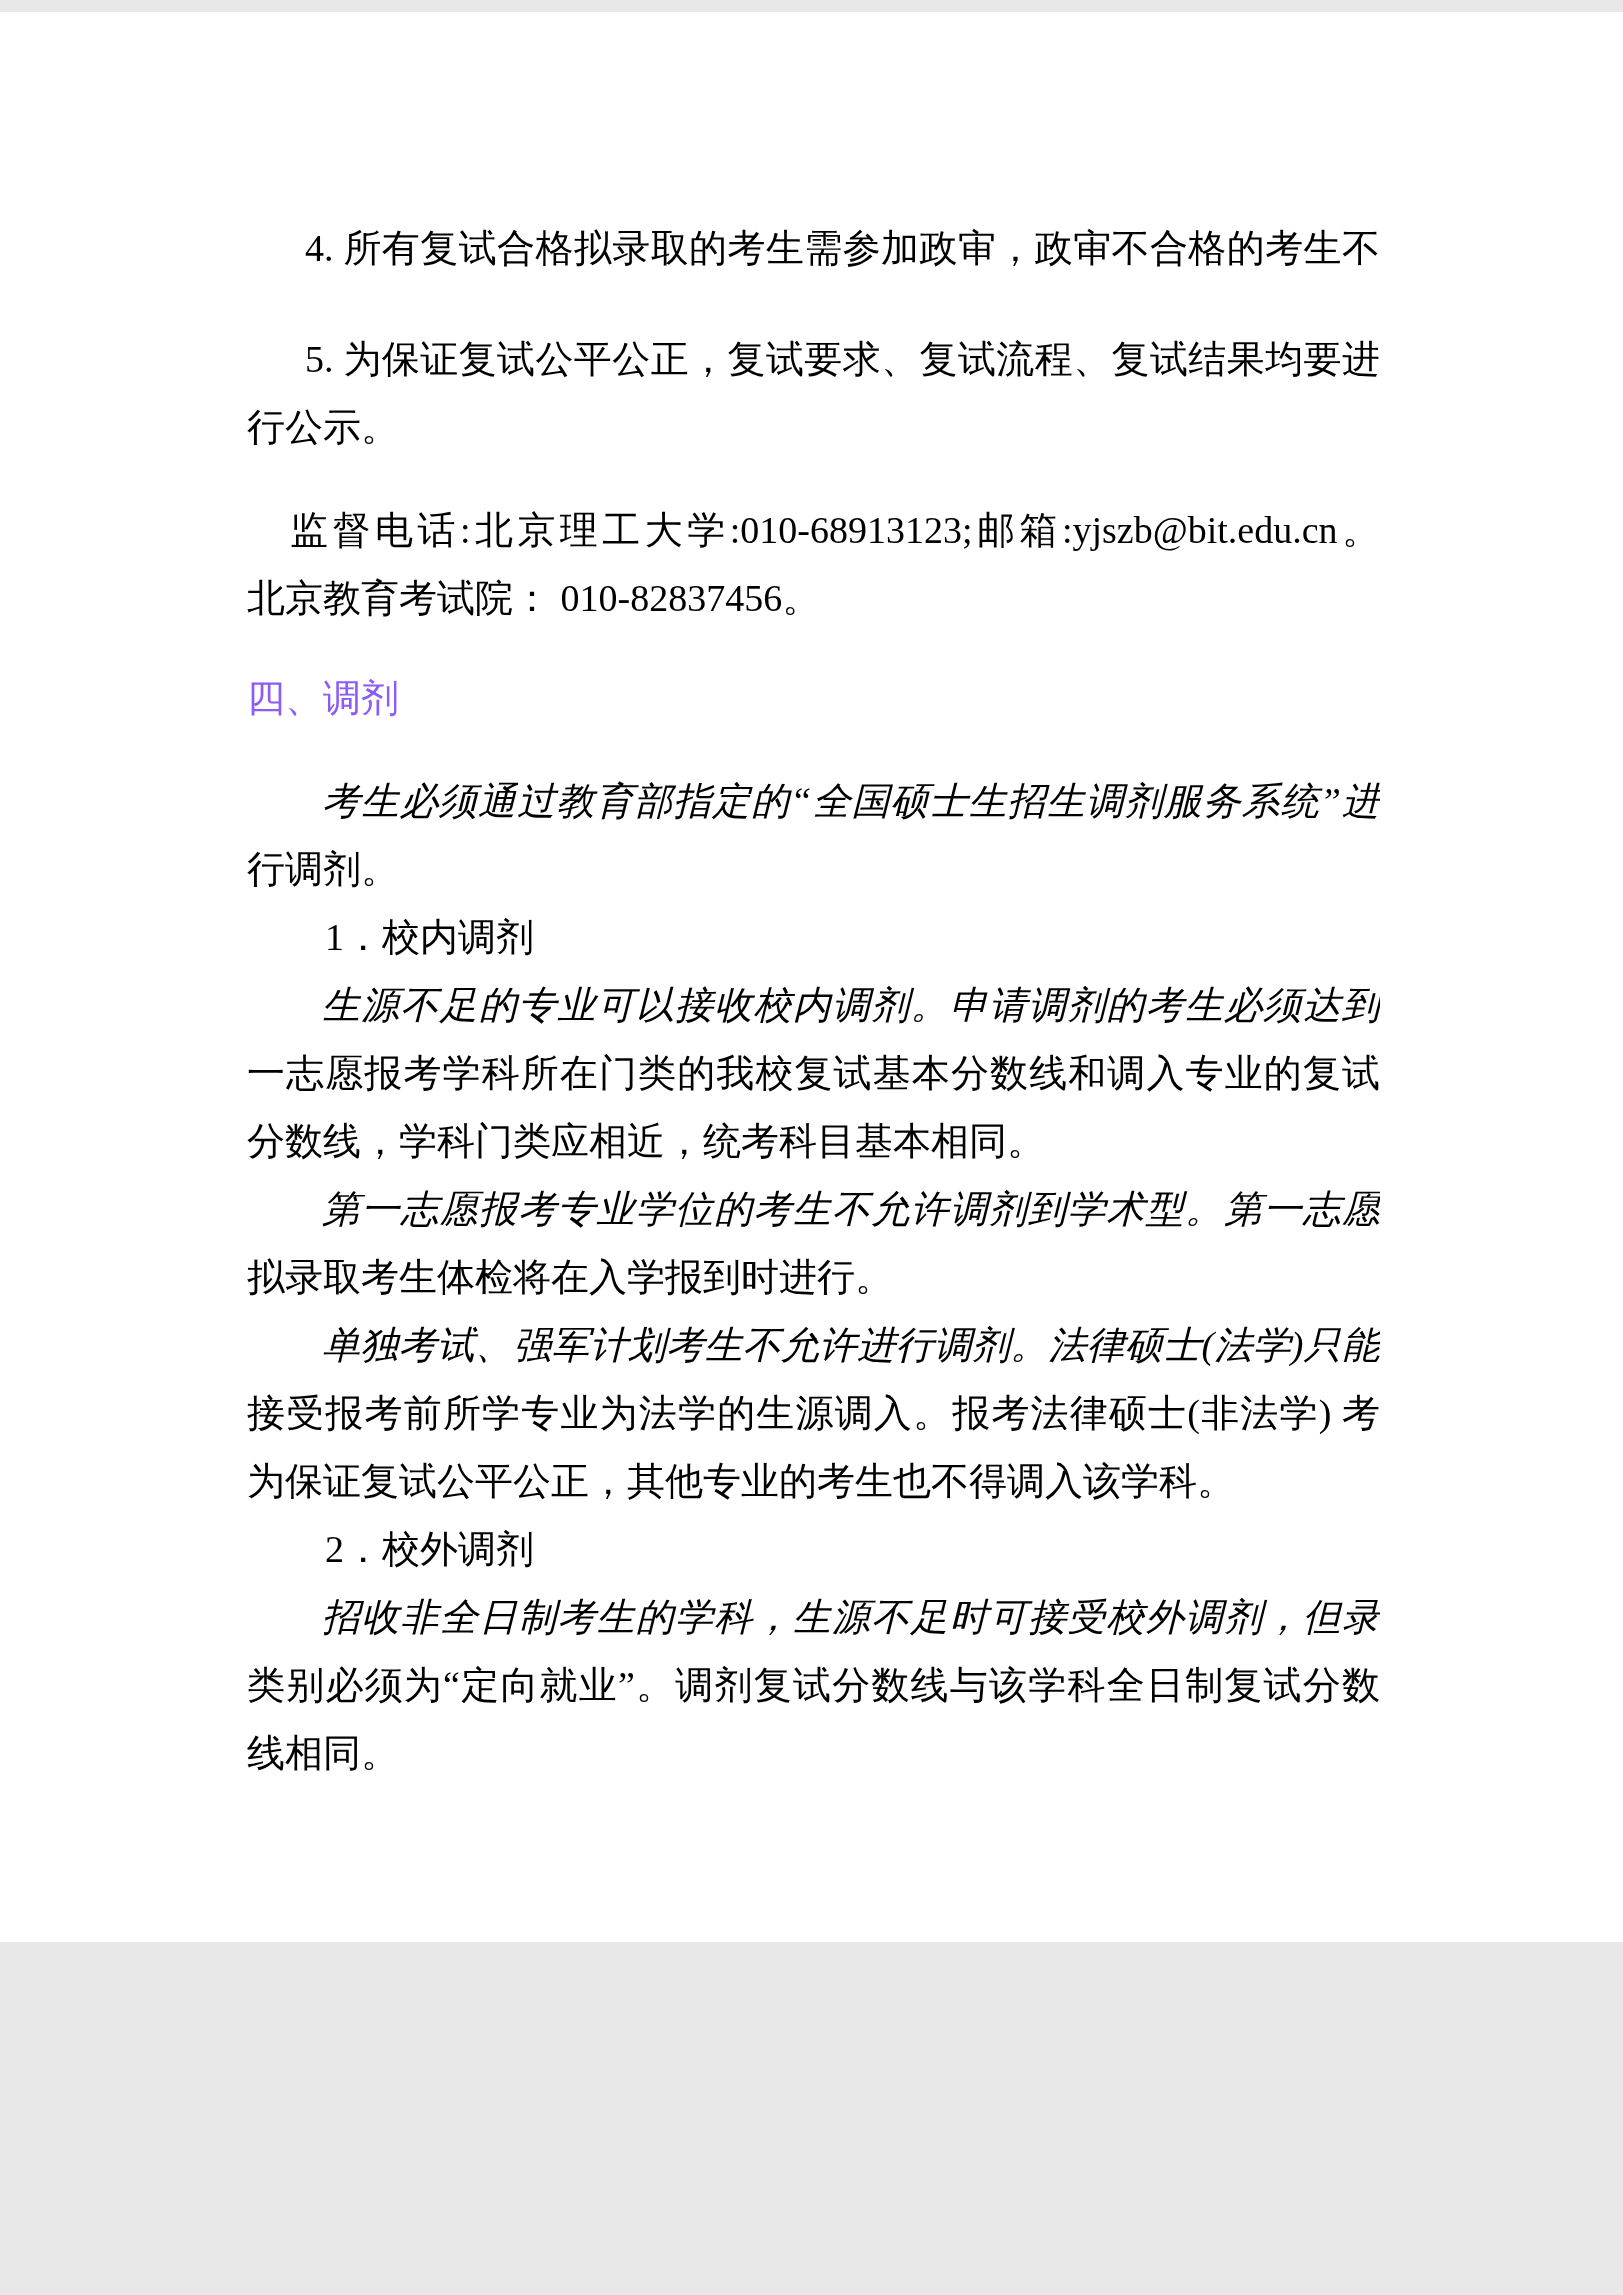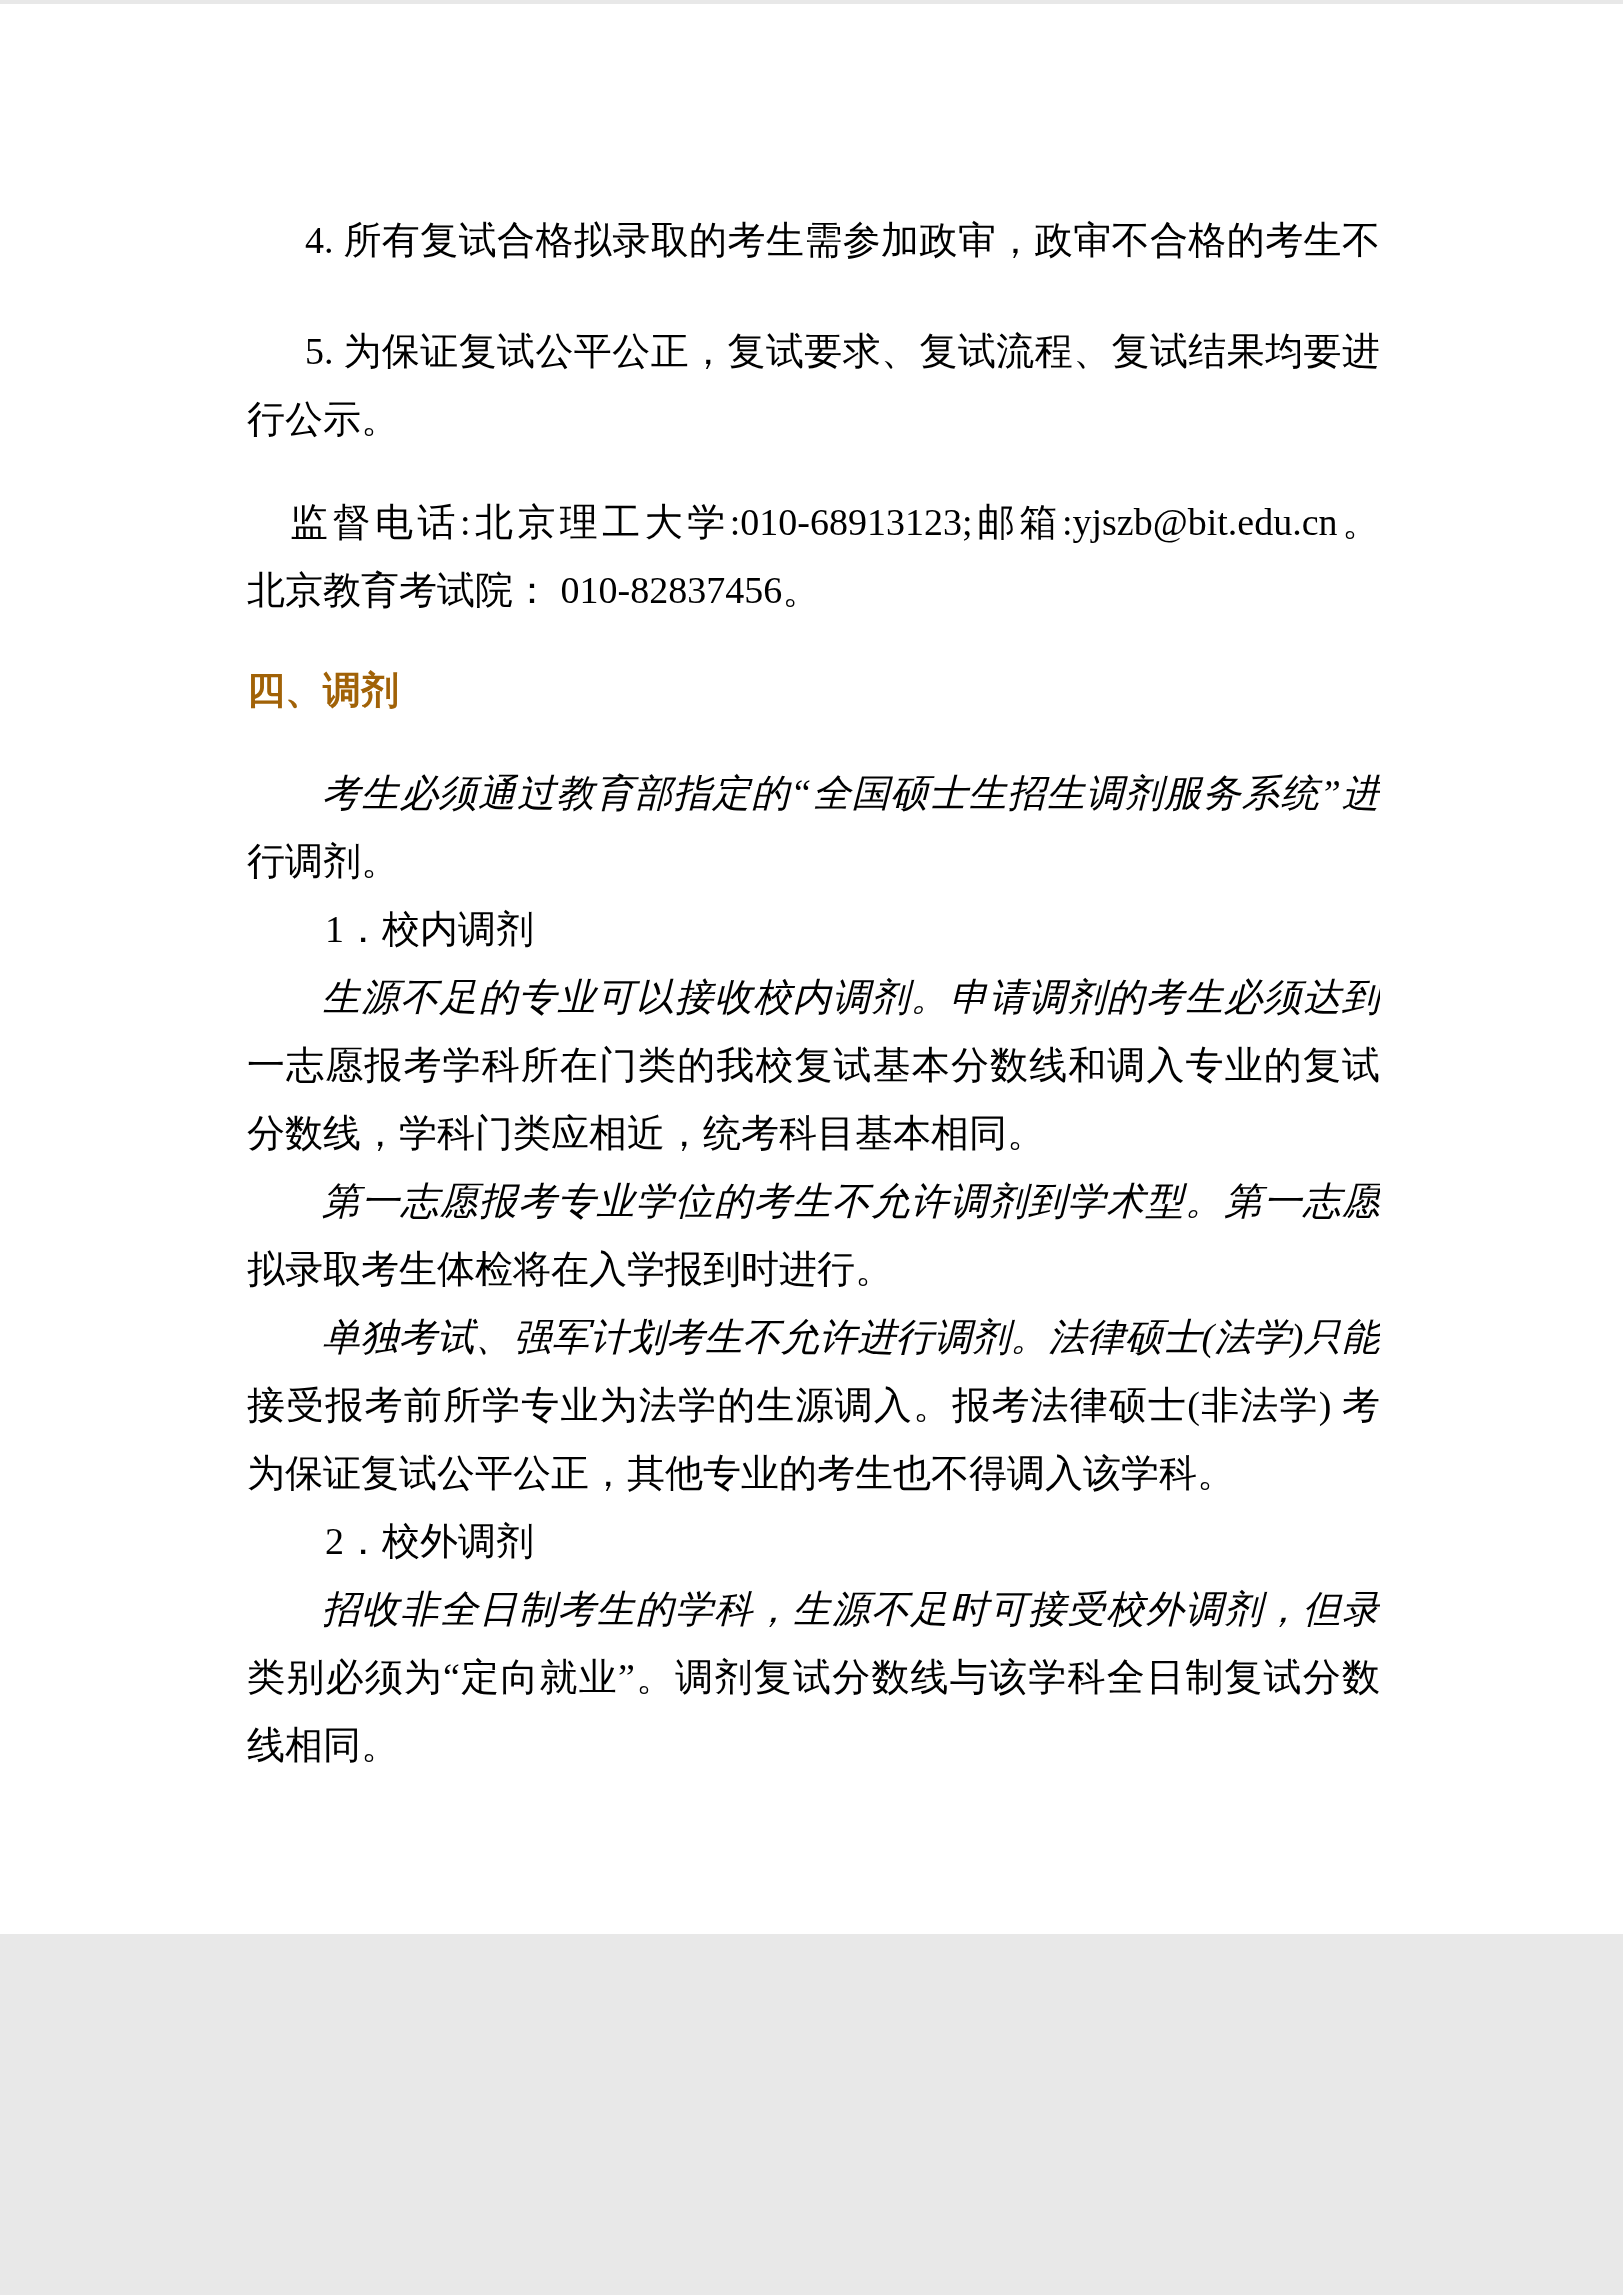--- a/index.html
+++ b/index.html
@@ -1,20 +1,20 @@
 <!DOCTYPE html>
 <html style="font-size:10.5px"><head>
 <meta charset="utf-8">
 <style>
   html, body { margin: 0; padding: 0; background: #e8e8e8; }
   .page {
     position: relative;
     width: 1623px;
     height: 1930px;
-    margin: 4px auto;
+    margin: 12px auto;
     background: #ffffff;
     box-sizing: border-box;
     padding: 202px 243px 0 247px;
     font-family: "Liberation Serif", "DejaVu Serif", serif;
     color: #000000;
     overflow: hidden;
   }
   .ln {
     font-size: 38px;
     line-height: 68px;
@@ -36,23 +36,23 @@
   .ind-item    { padding-left: 78px; }  
   
   .mt-p5      { margin-top: 43px; }
   .mt-contact { margin-top: 35px; }
   .heading {
     margin-top: 32px;
     margin-bottom: 35px;
     height: 68px;
     line-height: 68px;
     font-size: 38px;
-    font-weight: 700;
+    font-weight: 400;
     font-family: "Liberation Sans", "DejaVu Sans", sans-serif;
-    color: #a16207;
+    color: #8b5cf6;
     white-space: nowrap;
   }
 </style>
 </head>
 <body>
 
 <div class="page">
 
   <div class="ln fill ind-num">4. 所有复试合格拟录取的考生需参加政审，政审不合格的考生不</div>
 

